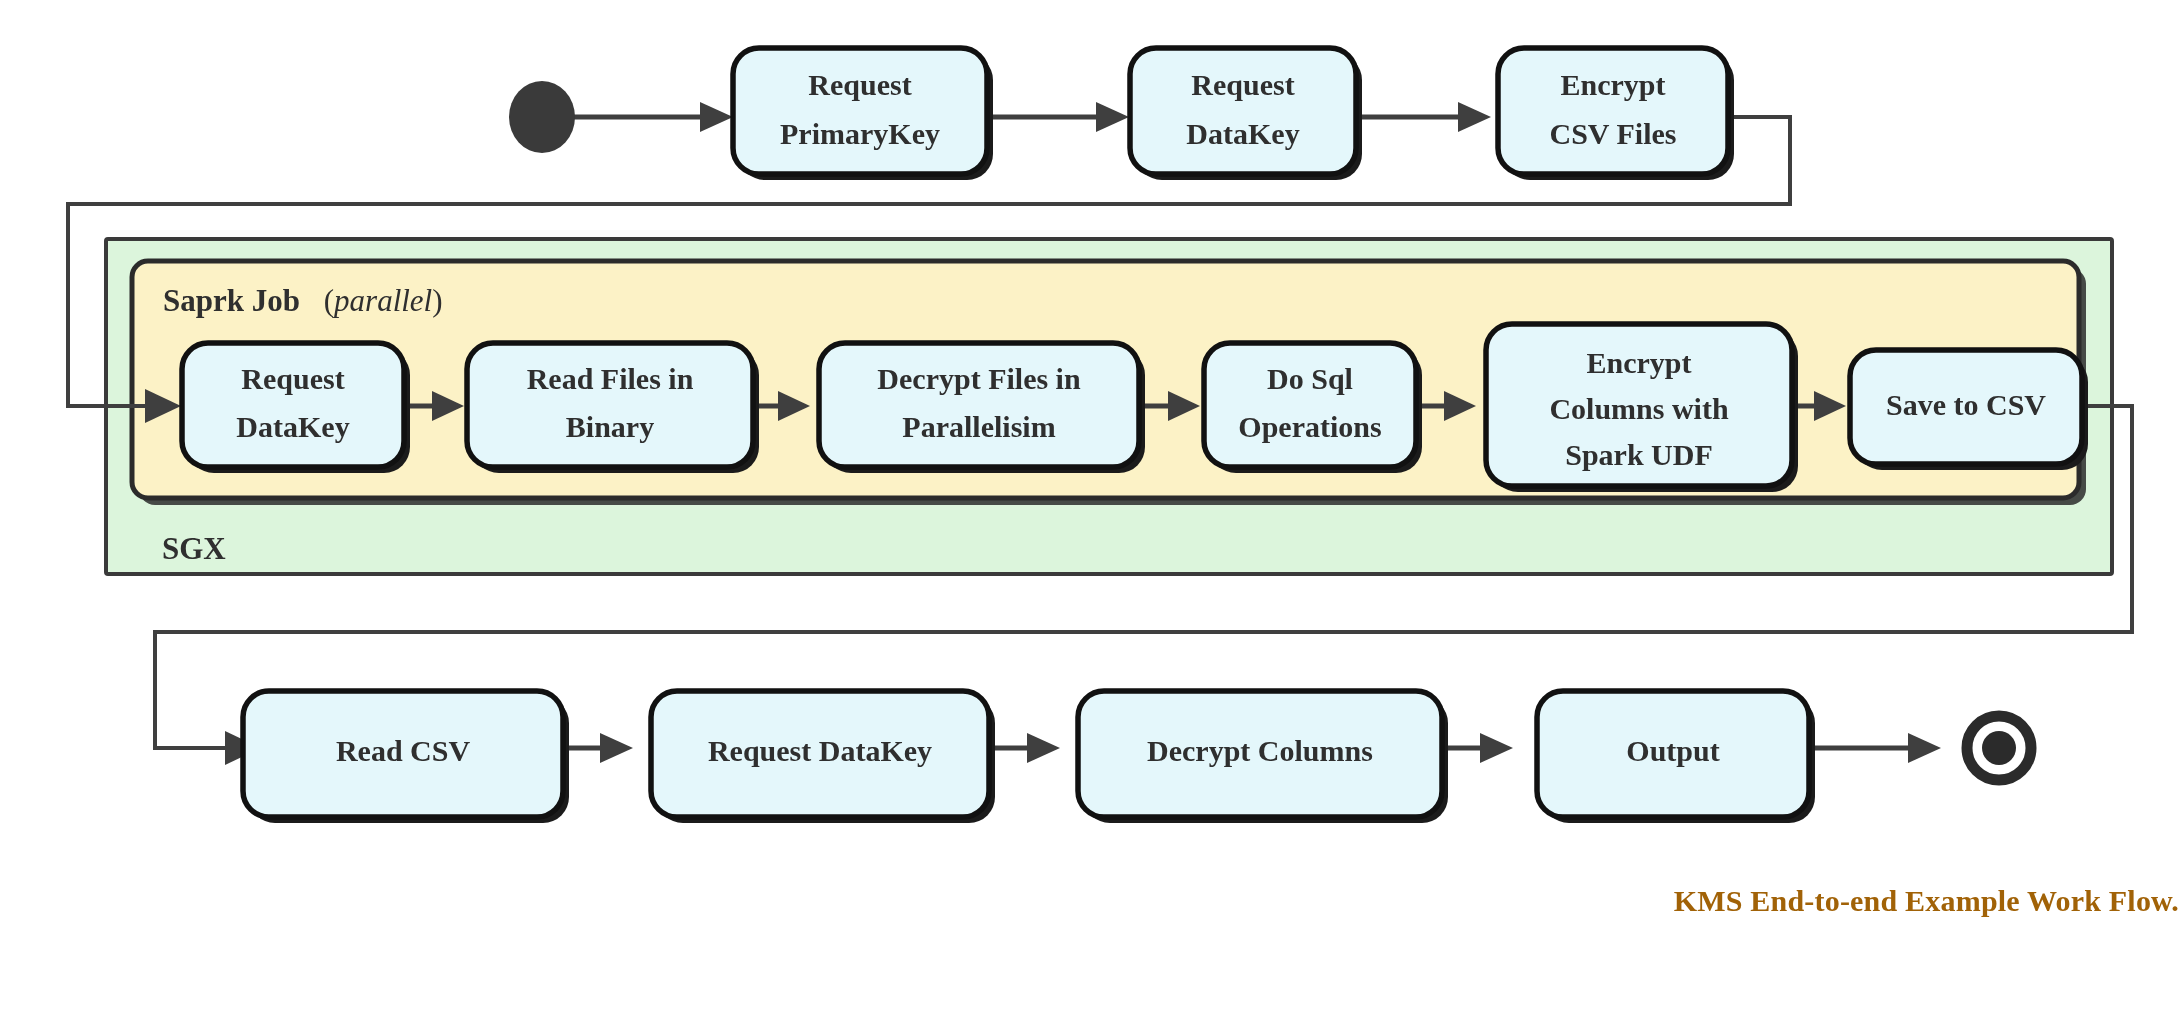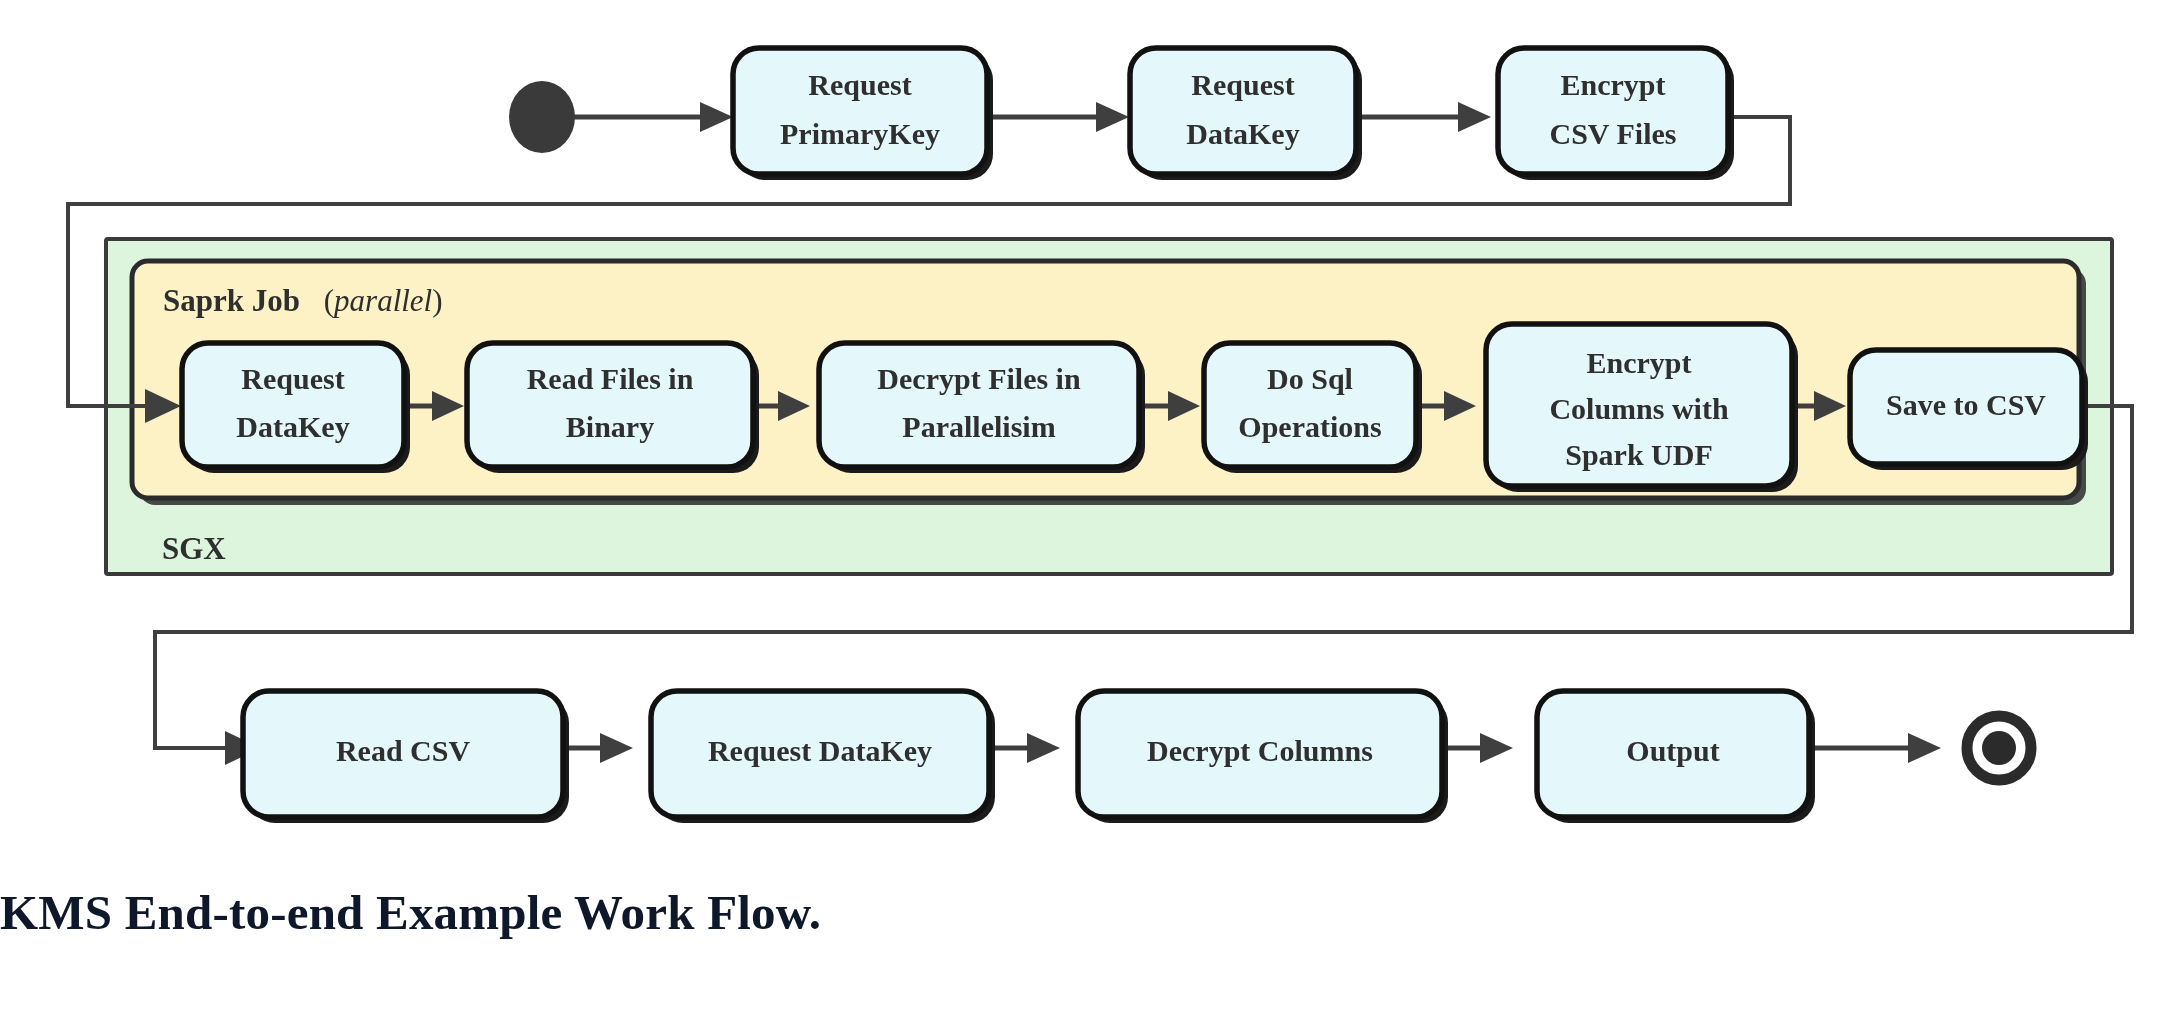--- a/index.html
+++ b/index.html
@@ -103,25 +103,25 @@
     font-weight: normal;
     font-size: 31px;
     fill: #2f2f2f;
   }
   
   .figure-caption {
     position: absolute;
     left: 0;
     right: 0;
     top: 884px;
-    text-align: left;
+    text-align: right;
     font-family: "Liberation Serif", "DejaVu Serif", serif;
     font-weight: bold;
-    font-size: 49px;
-    color: #0f172a;
+    font-size: 30px;
+    color: #a16207;
     letter-spacing: 0.2px;
   }
 </style>
 </head>
 <body>
 
 <div id="canvas">
 
   <svg id="diagram" viewBox="0 0 2179 1036">
 

